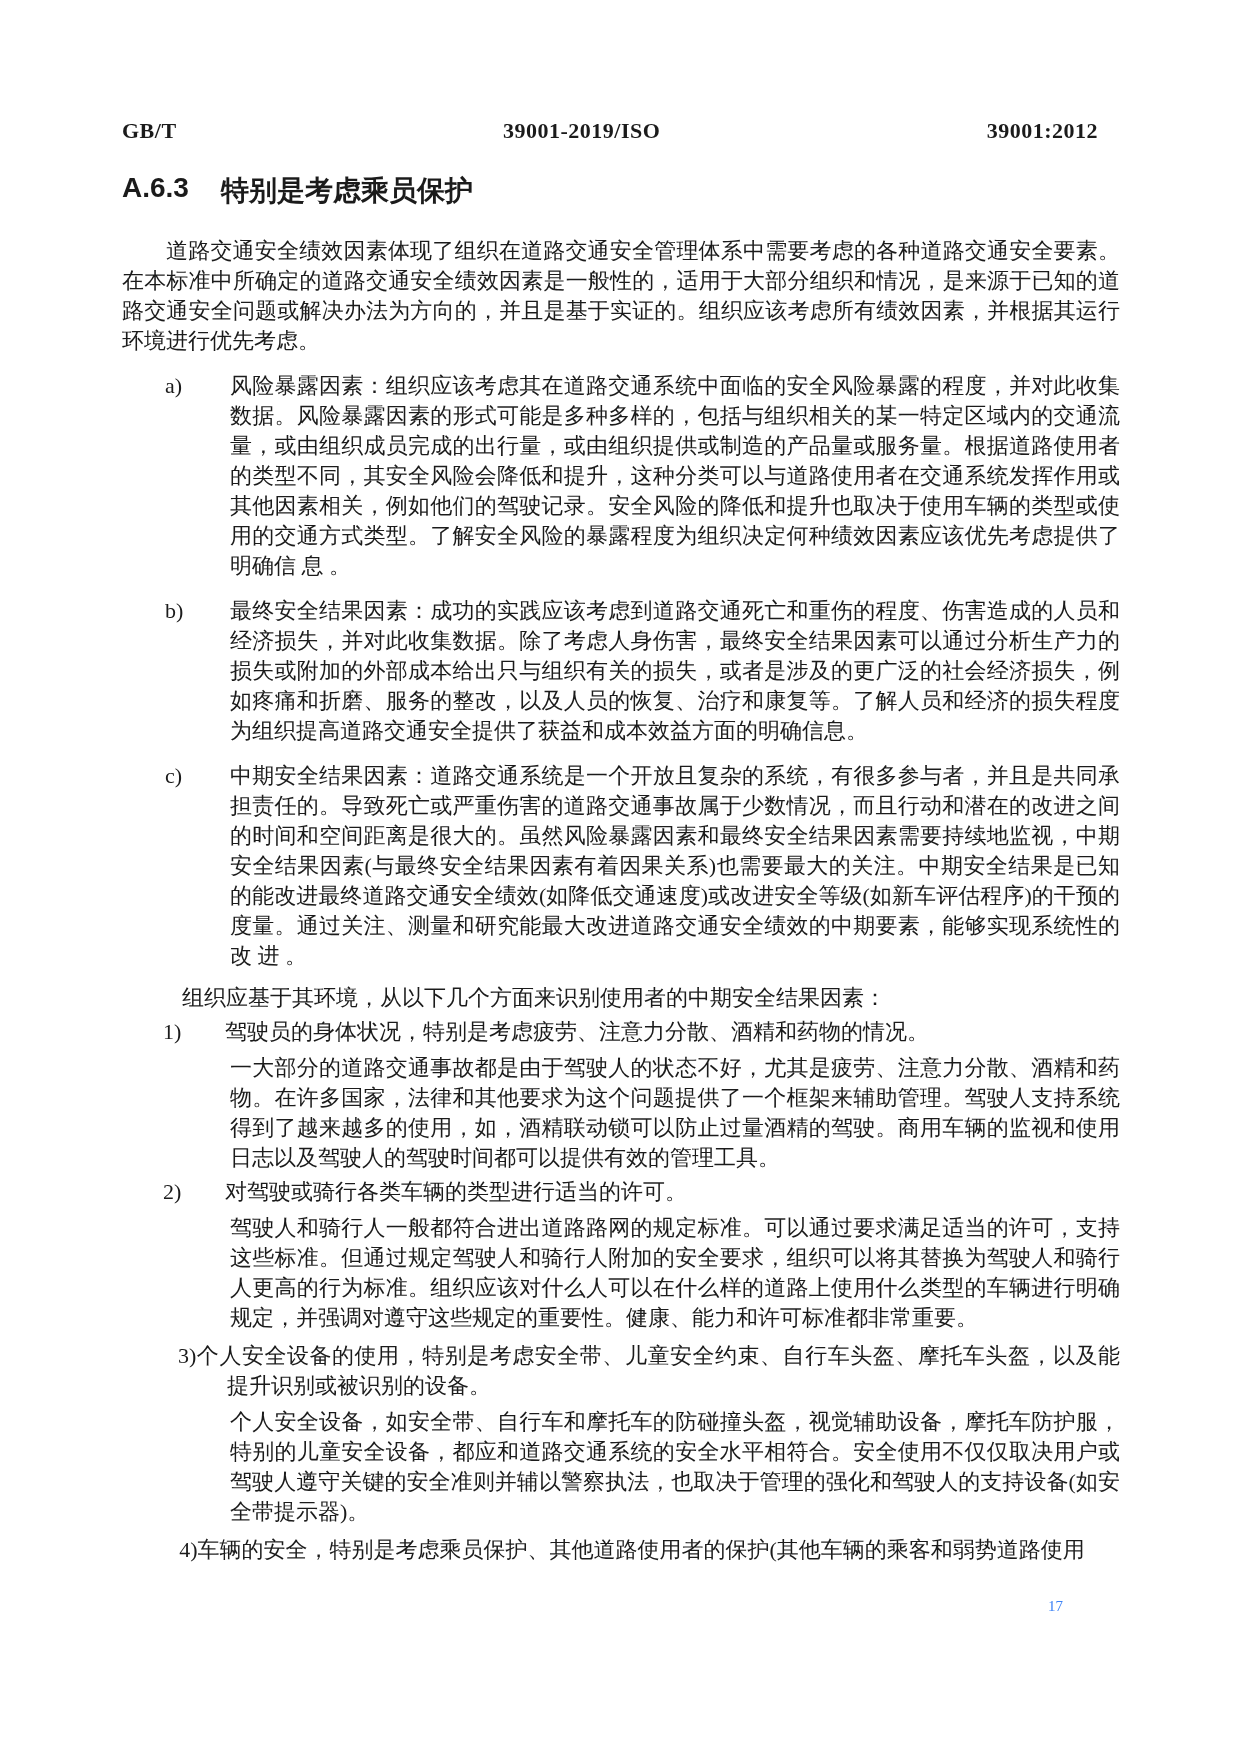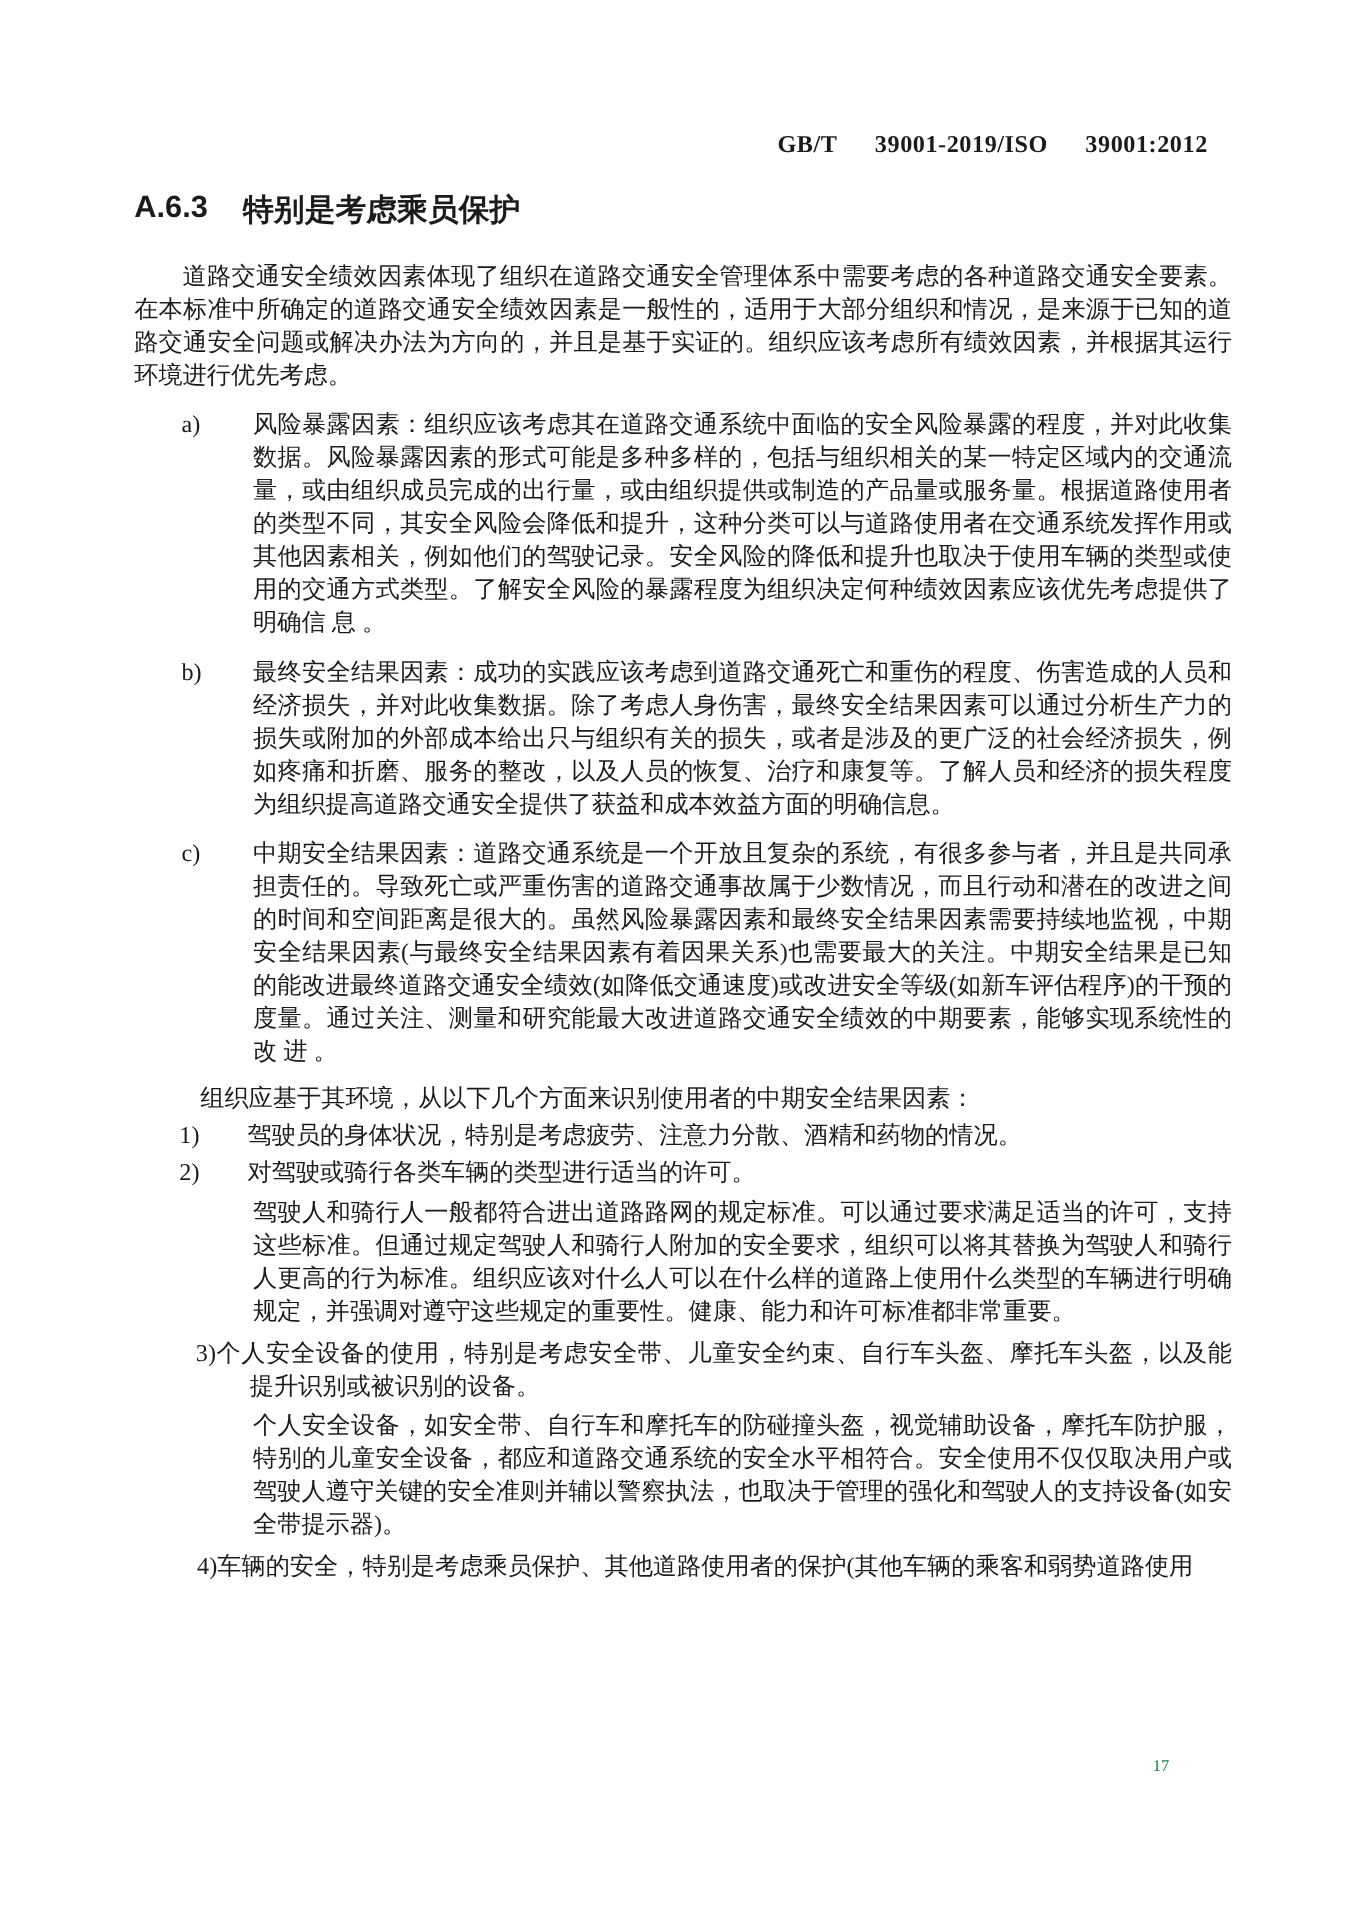--- a/index.html
+++ b/index.html
@@ -12,21 +12,21 @@
     overflow:hidden;
   }
   .content{
     position:absolute;
     left:122px;top:0;
     width:998px;
   }
   .running-header{
     margin-top:118px;
     display:flex;
-    justify-content:flex-end;
+    justify-content:space-between;
     gap:34px;
     padding-right:22px;
     font-weight:bold;
     font-size:22px;
     letter-spacing:0.5px;
   }
   .section-heading{
     margin:28px 0 0 0;
     font-size:28px;
     font-weight:bold;
@@ -76,21 +76,21 @@
     margin:8px 0 0 22px;
     white-space:nowrap;
     overflow:hidden;
     text-align:center;
   }
   .page-number{
     position:absolute;
     left:1048px;
     top:1598px;
     font-size:15px;
-    color:#15803d;
+    color:#3b82f6;
   }
 </style>
 </head>
 <body>
 
 <div class="content">
 
   <div class="running-header">
     <span>GB/T</span>
     <span>39001-2019/ISO</span>
@@ -118,20 +118,21 @@
     <span class="marker">c)</span>
     <span>中期安全结果因素：道路交通系统是一个开放且复杂的系统，有很多参与者，并且是共同承担责任的。导致死亡或严重伤害的道路交通事故属于少数情况，而且行动和潜在的改进之间的时间和空间距离是很大的。虽然风险暴露因素和最终安全结果因素需要持续地监视，中期安全结果因素(与最终安全结果因素有着因果关系)也需要最大的关注。中期安全结果是已知的能改进最终道路交通安全绩效(如降低交通速度)或改进安全等级(如新车评估程序)的干预的度量。通过关注、测量和研究能最大改进道路交通安全绩效的中期要素，能够实现系统性的改 进 。</span>
   </div>
 
   <p class="body-text transition">组织应基于其环境，从以下几个方面来识别使用者的中期安全结果因素：</p>
 
   <div class="body-text n-item">
     <span class="marker">1)</span>
     <span>驾驶员的身体状况，特别是考虑疲劳、注意力分散、酒精和药物的情况。</span>
   </div>
+  <p class="body-text n-sub">一大部分的道路交通事故都是由于驾驶人的状态不好，尤其是疲劳、注意力分散、酒精和药物。在许多国家，法律和其他要求为这个问题提供了一个框架来辅助管理。驾驶人支持系统得到了越来越多的使用，如，酒精联动锁可以防止过量酒精的驾驶。商用车辆的监视和使用日志以及驾驶人的驾驶时间都可以提供有效的管理工具。</p>
 
   <div class="body-text n-item">
     <span class="marker">2)</span>
     <span>对驾驶或骑行各类车辆的类型进行适当的许可。</span>
   </div>
   <p class="body-text n-sub">驾驶人和骑行人一般都符合进出道路路网的规定标准。可以通过要求满足适当的许可，支持这些标准。但通过规定驾驶人和骑行人附加的安全要求，组织可以将其替换为驾驶人和骑行人更高的行为标准。组织应该对什么人可以在什么样的道路上使用什么类型的车辆进行明确规定，并强调对遵守这些规定的重要性。健康、能力和许可标准都非常重要。</p>
 
   <div class="body-text n-item-attached">
     <span class="marker-inline">3)</span><span>个人安全设备的使用，特别是考虑安全带、儿童安全约束、自行车头盔、摩托车头盔，以及能提升识别或被识别的设备。</span>
   </div>

